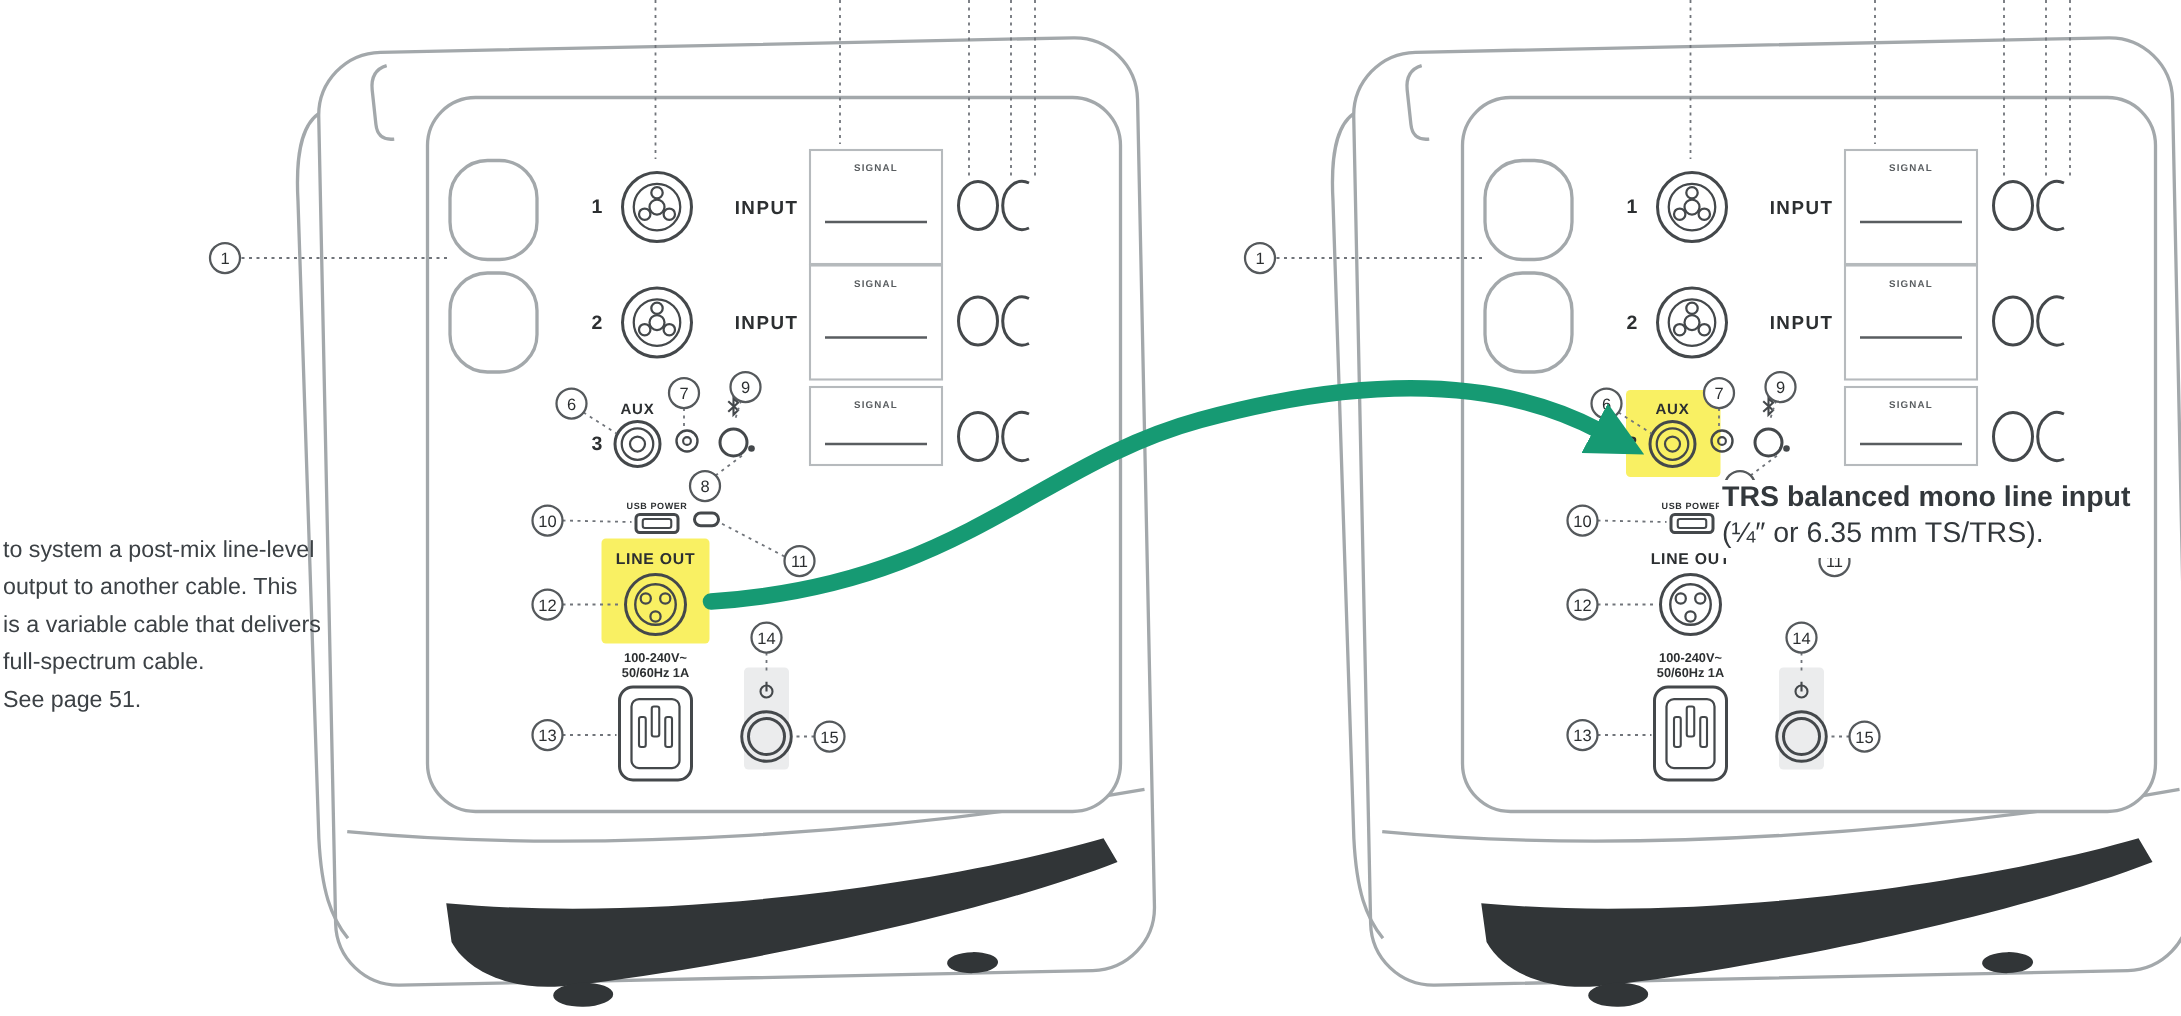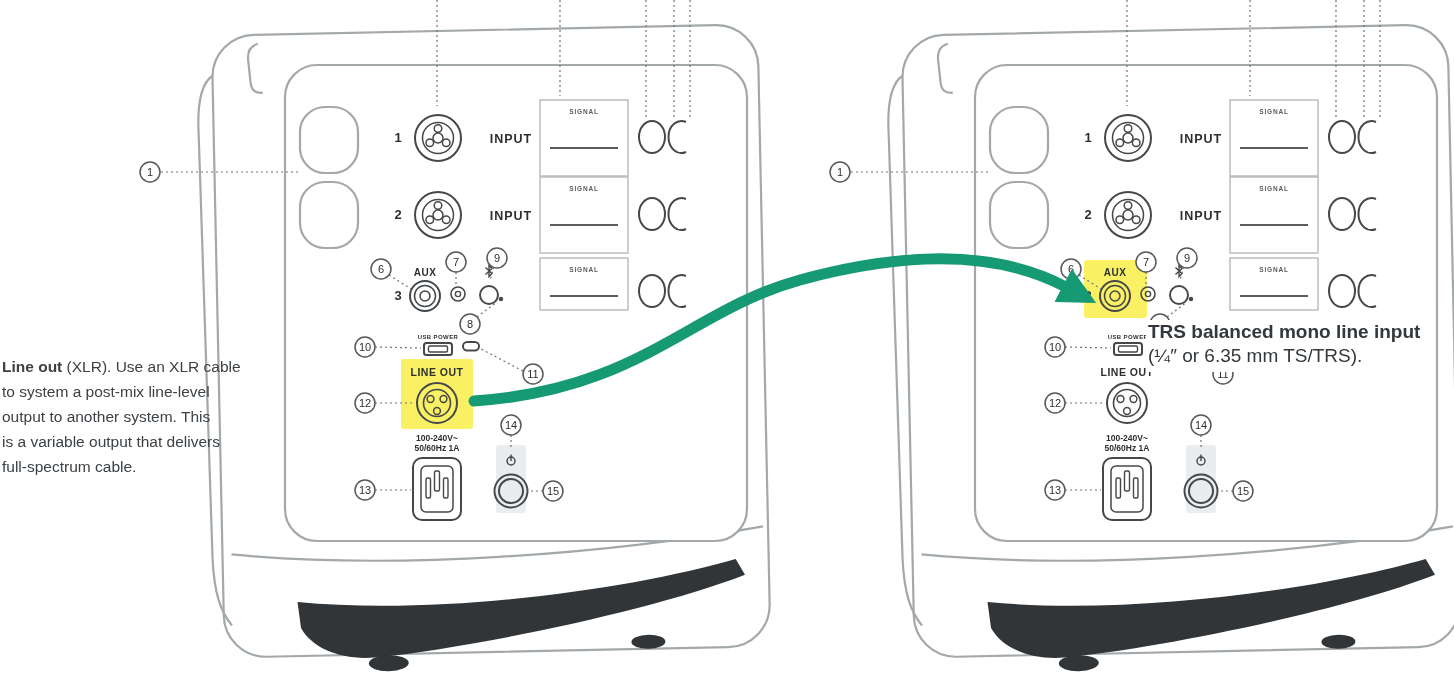--- a/index.html
+++ b/index.html
@@ -234,25 +234,25 @@
       </g>
     </defs>
 
     <use href="#spk" x="130" y="8" class="use-left"></use>
     <use href="#spk" x="820" y="8" class="use-right"></use>
 
     <path class="arrow" d="M474,401 C640,390 690,310 800,280 C910,250 1000,252 1066,287" marker-end="url(#ah)"></path>
   </svg>
 
   <div class="ann ann-left">
-    <div class="ann-line"><span class="b">Line out</span><span> (XLR). Use an XLR cable</span></div>
     <div class="ann-line">to system a post-mix line-level</div>
-    <div class="ann-line">output to another system. This</div>
-    <div class="ann-line">is a variable output that delivers</div>
+    <div class="ann-line">output to another cable. This</div>
+    <div class="ann-line">is a variable cable that delivers</div>
     <div class="ann-line">full-spectrum cable.</div>
+    <div class="ann-line">See page 51.</div>
   </div>
 
   <div class="ann ann-right">
     <div class="ann-line b">TRS balanced mono line input</div>
     <div class="ann-line">(¼″ or 6.35 mm TS/TRS).</div>
   </div>
 
 </div>
 
 </body></html>

